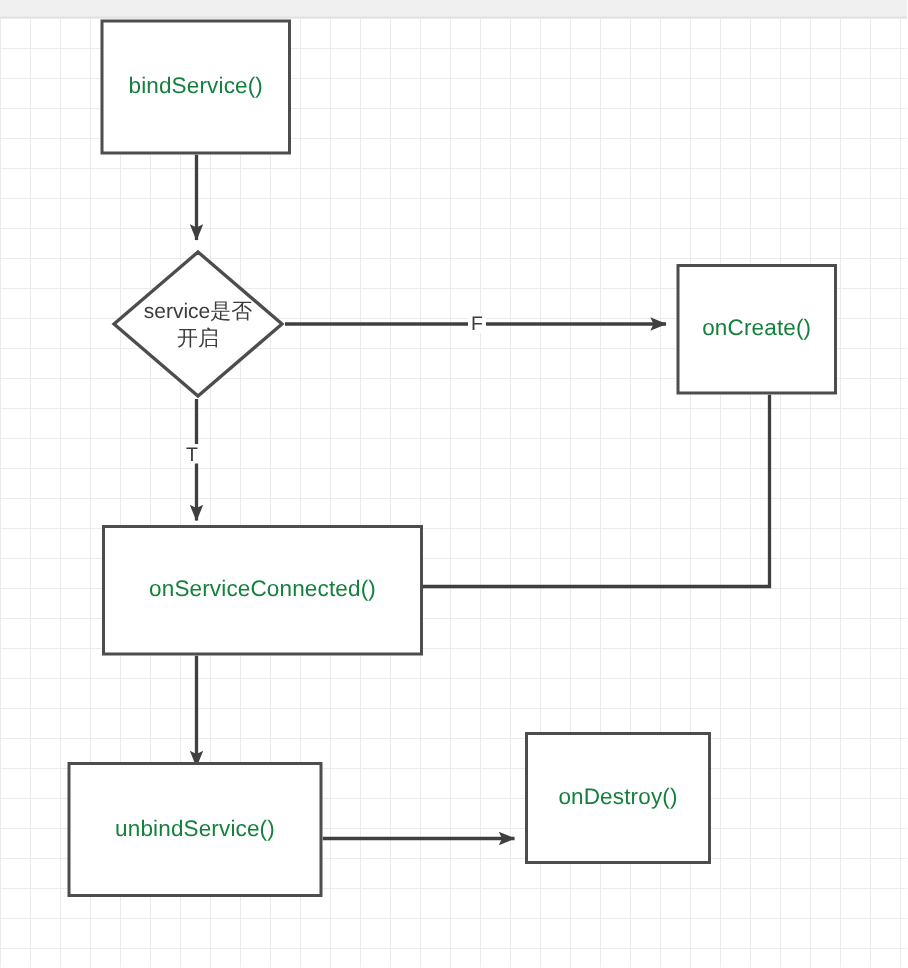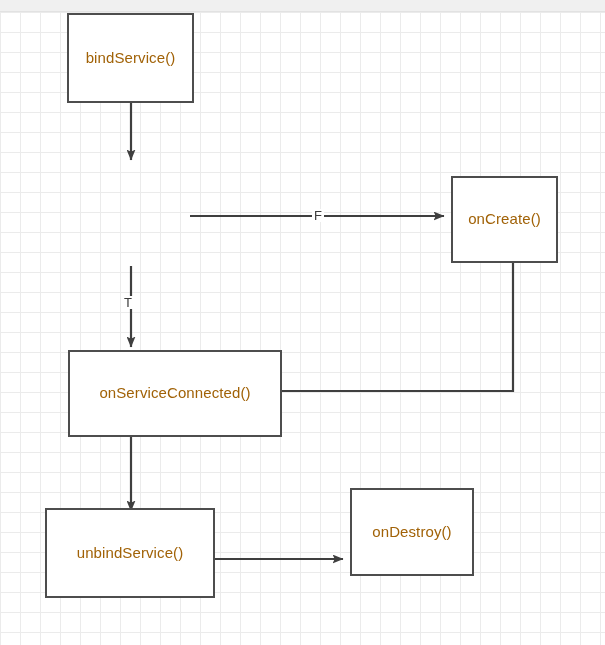--- a/index.html
+++ b/index.html
@@ -39,21 +39,21 @@
     height: 645px;
     pointer-events: none;
   }
   .node {
     position: absolute;
     box-sizing: border-box;
     display: flex;
     align-items: center;
     justify-content: center;
     text-align: left;
-    color: #a16207;
+    color: #15803d;
     background: #ffffff;
     border: 2px solid #4d4d4d;
     font-size: 15px;
     line-height: 1.25;
     letter-spacing: 0.1px;
   }
   .diamond-wrap {
     position: absolute;
     display: flex;
     align-items: center;
@@ -108,20 +108,27 @@
       <path d="M131,437 L131,511" marker-end="url(#arrowhead)"></path>
 
       <path d="M215,559 L343,559" marker-end="url(#arrowhead)"></path>
     </g>
   </svg>
 
   <div class="node" style="left:67px; top:13px; width:127px; height:90px;">
     <span>bindService()</span>
   </div>
 
+  <div class="diamond-wrap" style="left:74px; top:166px; width:116px; height:100px;">
+    <svg width="116" height="100" viewBox="0 0 116 100">
+      <polygon points="58,2 114,50 58,98 2,50" fill="#ffffff" stroke="#4d4d4d" stroke-width="2.2"></polygon>
+    </svg>
+    <span class="diamond-label">service是否
+开启</span>
+  </div>
 
   <div class="node" style="left:451px; top:176px; width:107px; height:87px;">
     <span>onCreate()</span>
   </div>
 
   <div class="node" style="left:24px; top:350px; width:214px; height:87px;margin-left:44px;">
     <span>onServiceConnected()</span>
   </div>
 
   <div class="node" style="left:45px; top:508px; width:170px; height:90px;">

